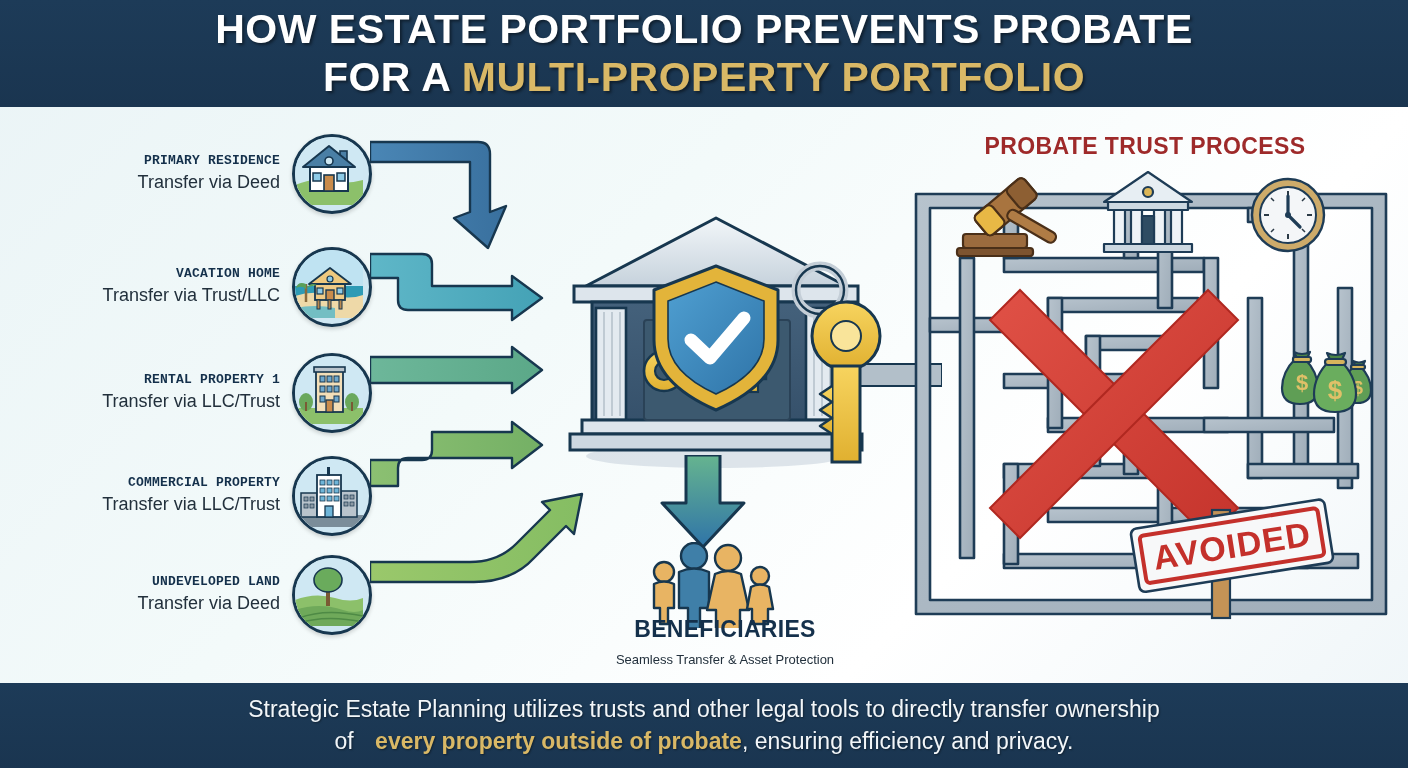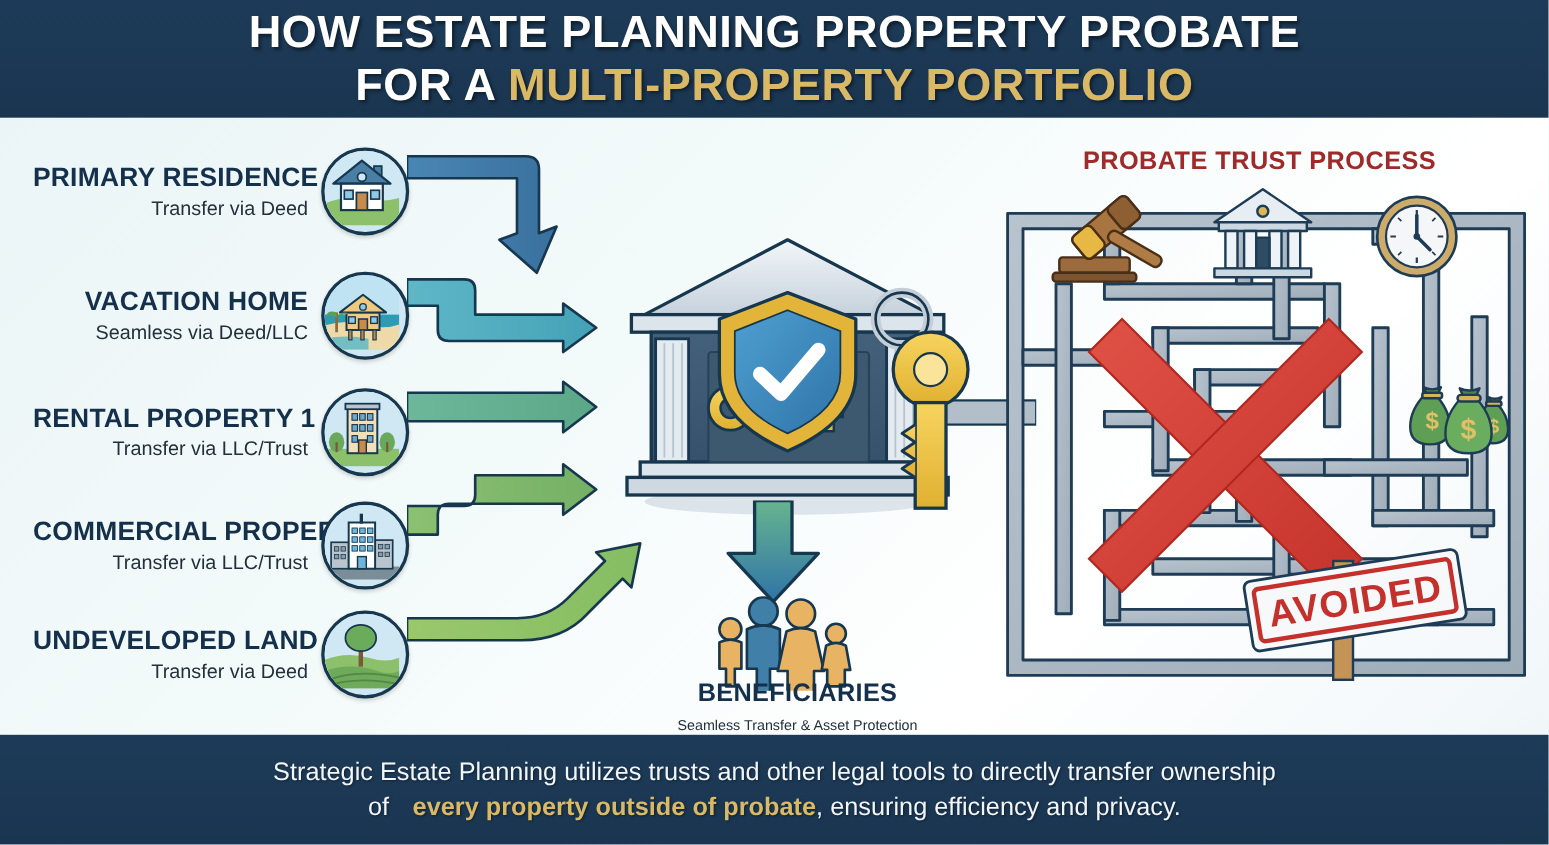--- a/index.html
+++ b/index.html
@@ -21,32 +21,32 @@
     white-space:nowrap;
   }
   .header .line2{
     font-size:41px;font-weight:bold;color:#ffffff;letter-spacing:.5px;
     text-shadow:2px 2px 3px rgba(0,0,0,.45);line-height:1.05;margin-top:4px;
     white-space:nowrap;
   }
   .header .gold{color:#d9b866;}
 
   
-  .footer{position:absolute;left:0;bottom:0;width:1408px;height:100px;
+  .footer{position:absolute;left:0;bottom:0;width:1408px;height:85px;
     background:linear-gradient(180deg,#1d3b58 0%,#1a3550 100%);
     display:flex;flex-direction:column;align-items:center;justify-content:center;}
   .footer div{font-size:23px;color:#f2f6f9;line-height:1.38;text-align:center;
     text-shadow:1px 1px 2px rgba(0,0,0,.4);white-space:nowrap;}
   .footer .gold{color:#d9b866;font-weight:bold;margin-left:15px;}
 
   
   .prop{position:absolute;display:flex;align-items:center;}
   .prop .txt{width:250px;text-align:right;padding-right:12px;}
-  .prop .t1{font-size:24px;font-weight:bold;color:#14304b;letter-spacing:.2px;
-    line-height:1.15;white-space:nowrap;}
+  .prop .t1{font-size:13px;font-weight:bold;color:#14304b;letter-spacing:.2px;
+    line-height:1.15;white-space:nowrap;font-family:Liberation Mono, monospace;}
   .prop .t2{font-size:18px;color:#22303c;line-height:1.25;margin-top:2px;white-space:nowrap;}
   .circ{width:74px;height:74px;border-radius:50%;border:3px solid #17374f;
     overflow:hidden;position:relative;background:#cfe7f2;flex:none;
     box-shadow:0 2px 4px rgba(0,0,0,.18);}
 
   
   .trust-title{position:absolute;left:583px;top:146px;width:280px;text-align:center;
     font-size:25px;font-weight:bold;color:#14304b;line-height:1.18;letter-spacing:.3px;}
   .benef-title{position:absolute;left:530px;top:616px;width:390px;text-align:center;
     font-size:23px;font-weight:bold;color:#14304b;letter-spacing:.3px;}
@@ -58,21 +58,21 @@
     font-size:23px;font-weight:bold;color:#9e2a2a;letter-spacing:.4px;}
   svg{display:block;}
   .abs{position:absolute;}
 </style>
 </head>
 <body>
 
 <div class="page">
 
   <div class="header">
-    <div class="line1">HOW ESTATE PLANNING PROPERTY PROBATE</div>
+    <div class="line1">HOW ESTATE PORTFOLIO PREVENTS PROBATE</div>
     <div class="line2">
       <span>FOR A </span><span class="gold">MULTI-PROPERTY PORTFOLIO</span>
     </div>
   </div>
 
   <div class="prop" style="left:30px;top:134px;">
     <div class="txt">
       <div class="t1">PRIMARY RESIDENCE</div>
       <div class="t2">Transfer via Deed</div>
     </div>
@@ -87,21 +87,21 @@
         <rect x="29" y="38" width="10" height="16" fill="#c98b4b" stroke="#17374f" stroke-width="1.6"></rect>
         <rect x="18" y="36" width="8" height="8" fill="#8ecae6" stroke="#17374f" stroke-width="1.5"></rect>
         <rect x="42" y="36" width="8" height="8" fill="#8ecae6" stroke="#17374f" stroke-width="1.5"></rect>
       </svg>
     </div>
   </div>
 
   <div class="prop" style="left:30px;top:247px;">
     <div class="txt">
       <div class="t1">VACATION HOME</div>
-      <div class="t2">Seamless via Deed/LLC</div>
+      <div class="t2">Transfer via Trust/LLC</div>
     </div>
     <div class="circ">
       <svg width="68" height="68" viewBox="0 0 68 68">
         <rect width="68" height="68" fill="#bfe3f2"></rect>
         <rect y="36" width="68" height="14" fill="#2e9bb5"></rect>
         <path d="M0 46 Q18 40 36 45 Q54 50 68 45 L68 68 L0 68Z" fill="#eed9a8"></path>
         <path d="M0 58 Q20 54 40 58 L40 68 L0 68Z" fill="#49b4cc" opacity=".75"></path>
         <rect x="20" y="34" width="30" height="16" fill="#f0cb86" stroke="#17374f" stroke-width="1.8"></rect>
         <path d="M35 18 L56 34 L14 34 Z" fill="#efc97e" stroke="#17374f" stroke-width="1.8" stroke-linejoin="round"></path>
         <circle cx="35" cy="29" r="3" fill="#8ecae6" stroke="#17374f" stroke-width="1.2"></circle>

